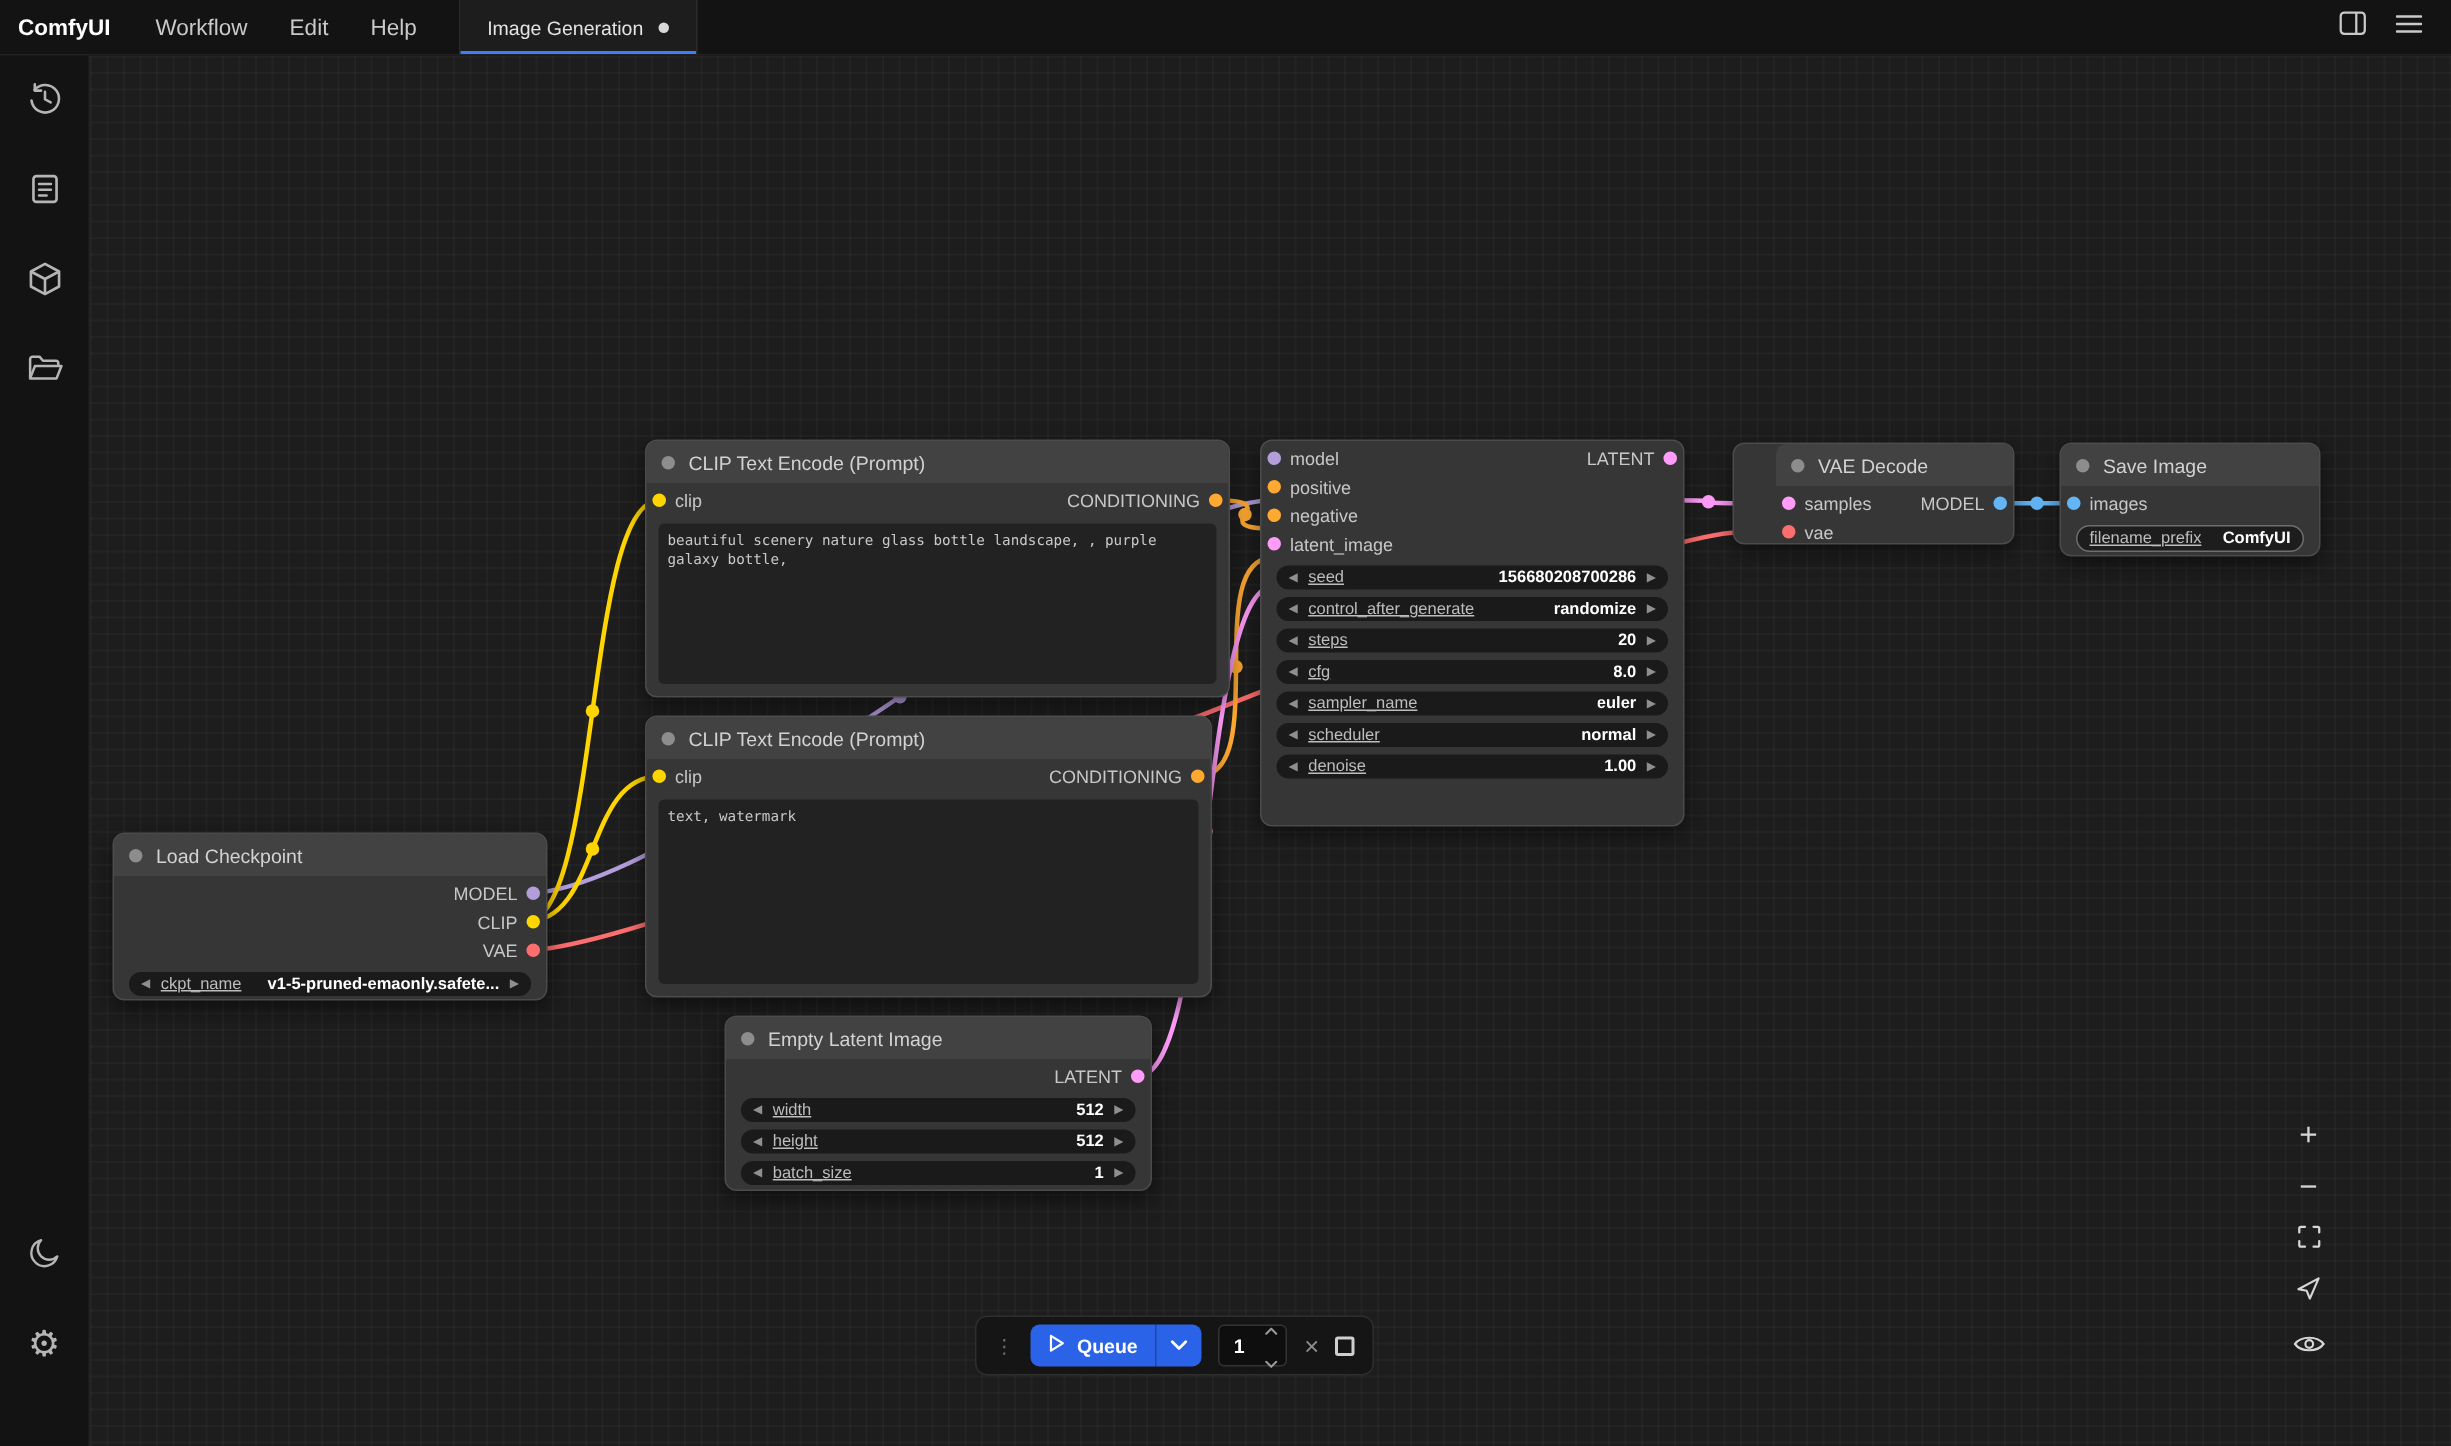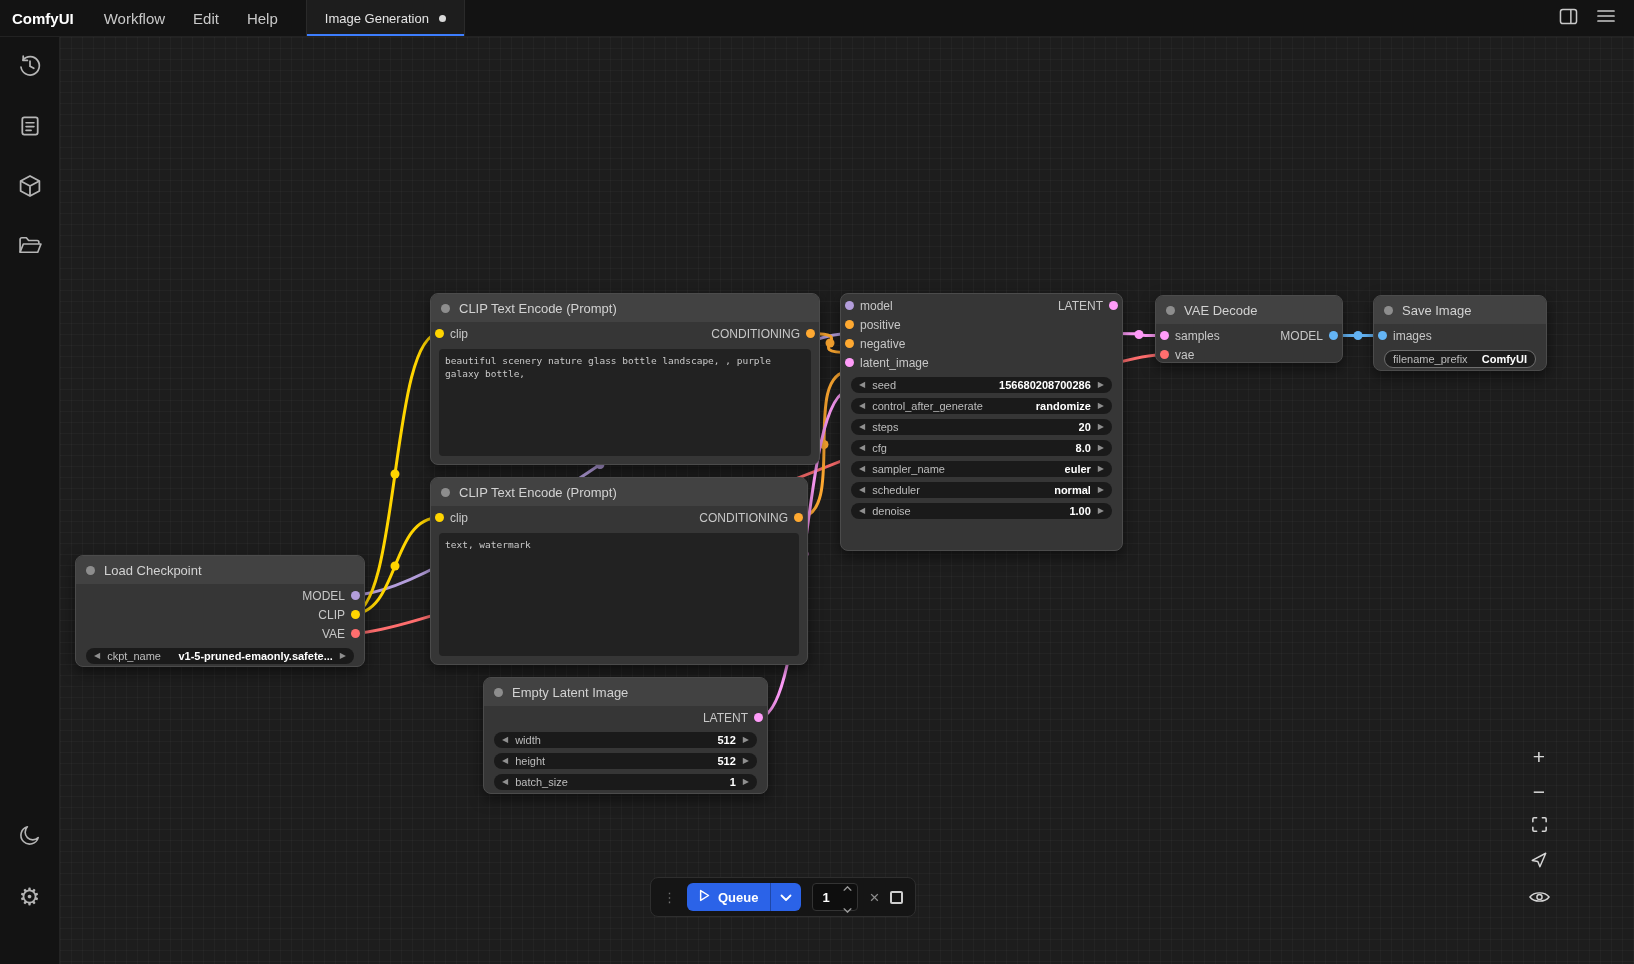--- a/index.html
+++ b/index.html
@@ -46,21 +46,21 @@
   .slot-row { height:19px; display:flex; align-items:center; justify-content:space-between; padding:0 4px; }
   .slot-in, .slot-out { display:flex; align-items:center; gap:6px; min-width:9px; }
   .port { width:9px; height:9px; border-radius:50%; flex:none; }
   .slot-label { color:#c7c7c7; font-size:12px; white-space:nowrap; }
   .node-text { position:absolute; left:8px; right:8px; bottom:8px; background:#222222;
     border-radius:4px; padding:5px 6px; color:#c9c9c9;
     font-family:"DejaVu Sans Mono", monospace; font-size:9.5px; line-height:1.4; overflow:hidden; }
   .widget { height:16px; margin:5px 10px 0; background:#1a1a1a; border-radius:8px;
     display:flex; align-items:center; padding:0 8px; gap:7px; font-size:11px; color:#bdbdbd; }
   .widget .warr { color:#8f8f8f; font-size:8px; line-height:1; flex:none; }
-  .widget .wname { white-space:nowrap; }
+  .widget .wname { white-space:nowrap;text-decoration:underline; }
   .widget .wval { margin-left:auto; color:#ffffff; font-weight:bold; white-space:nowrap;
     overflow:hidden; text-overflow:ellipsis; max-width:72%; }
   .widget.text-widget { border:1px solid #6e6e6e; background:#1d1d1d; height:18px; border-radius:9px; }
 
   
   .queue-bar { position:absolute; left:650px; top:877px; height:40px; z-index:12;
     background:#151515; border:1px solid #2e2e2e; border-radius:8px; display:flex;
     align-items:center; gap:11px; padding:0 12px; }
   .drag-dots { color:#6f6f6f; font-size:13px; line-height:1; }
   .queue-btn { height:28px; background:#2b63e8; border-radius:6px; display:flex; align-items:stretch; }
@@ -356,21 +356,21 @@
         <span class="wval">normal</span>
         <span class="warr">▶</span>
       </div>
       <div class="widget">
         <span class="warr">◀</span>
         <span class="wname">denoise</span>
         <span class="wval">1.00</span>
         <span class="warr">▶</span>
       </div>
     </div>
-    <div class="node" style="left: 1095px; top: 258px; width: 188px; height: 68px;">
+    <div class="node" style="left: 1095px; top: 258px; width: 188px; height: 68px; padding-left: 28px;">
       <div class="node-header">
         <span class="collapse-dot"></span>
         <span class="node-title">VAE Decode</span>
       </div>
       <div class="slots">
         <div class="slot-row">
           <div class="slot-in">
             <span class="port" style="background: rgb(255, 156, 249);"></span>
             <span class="slot-label">samples</span>
           </div>

